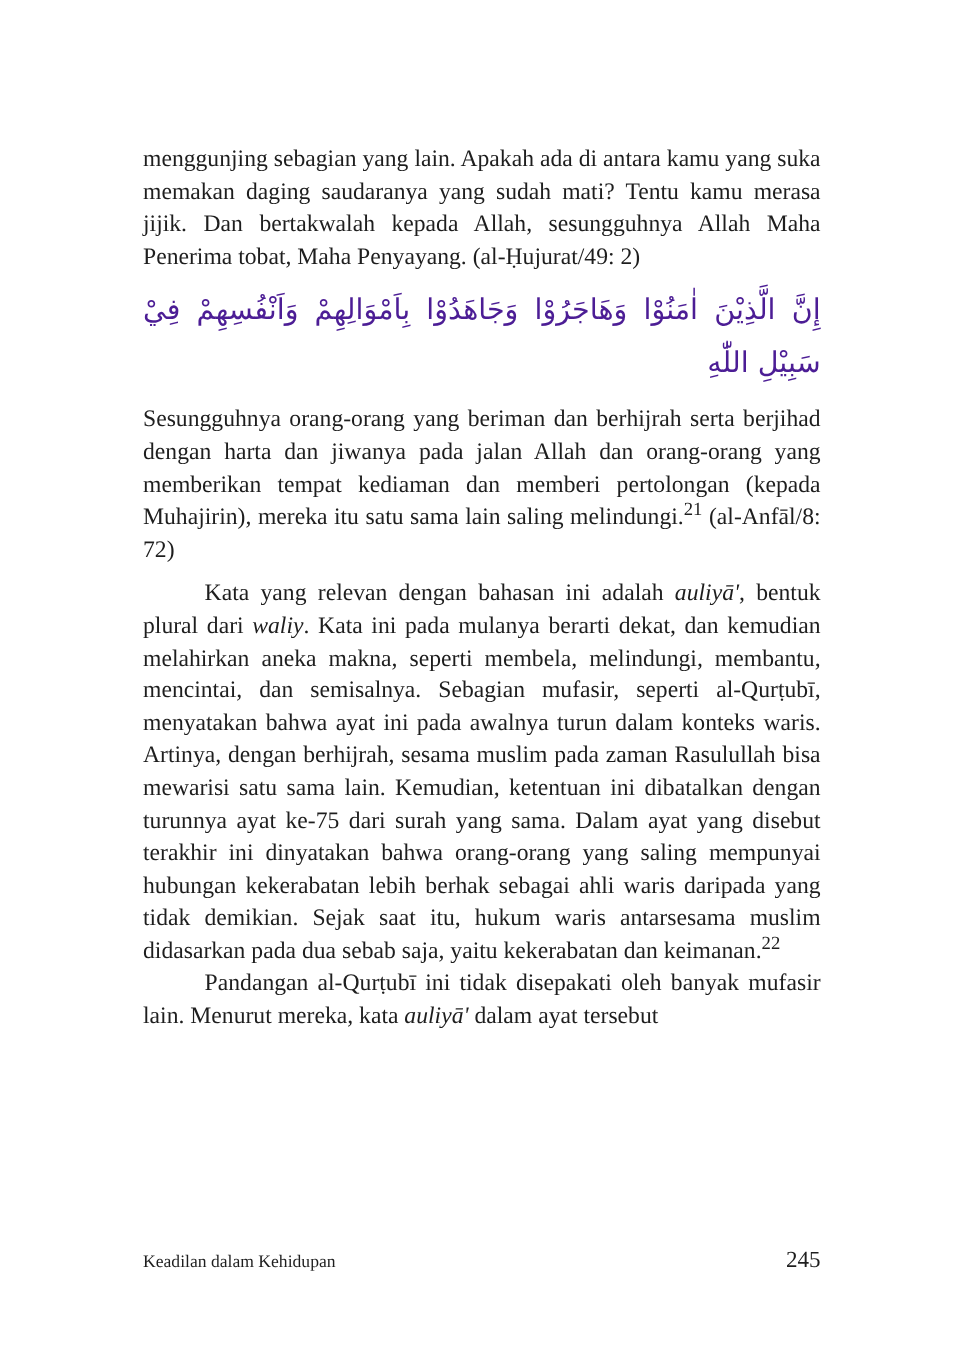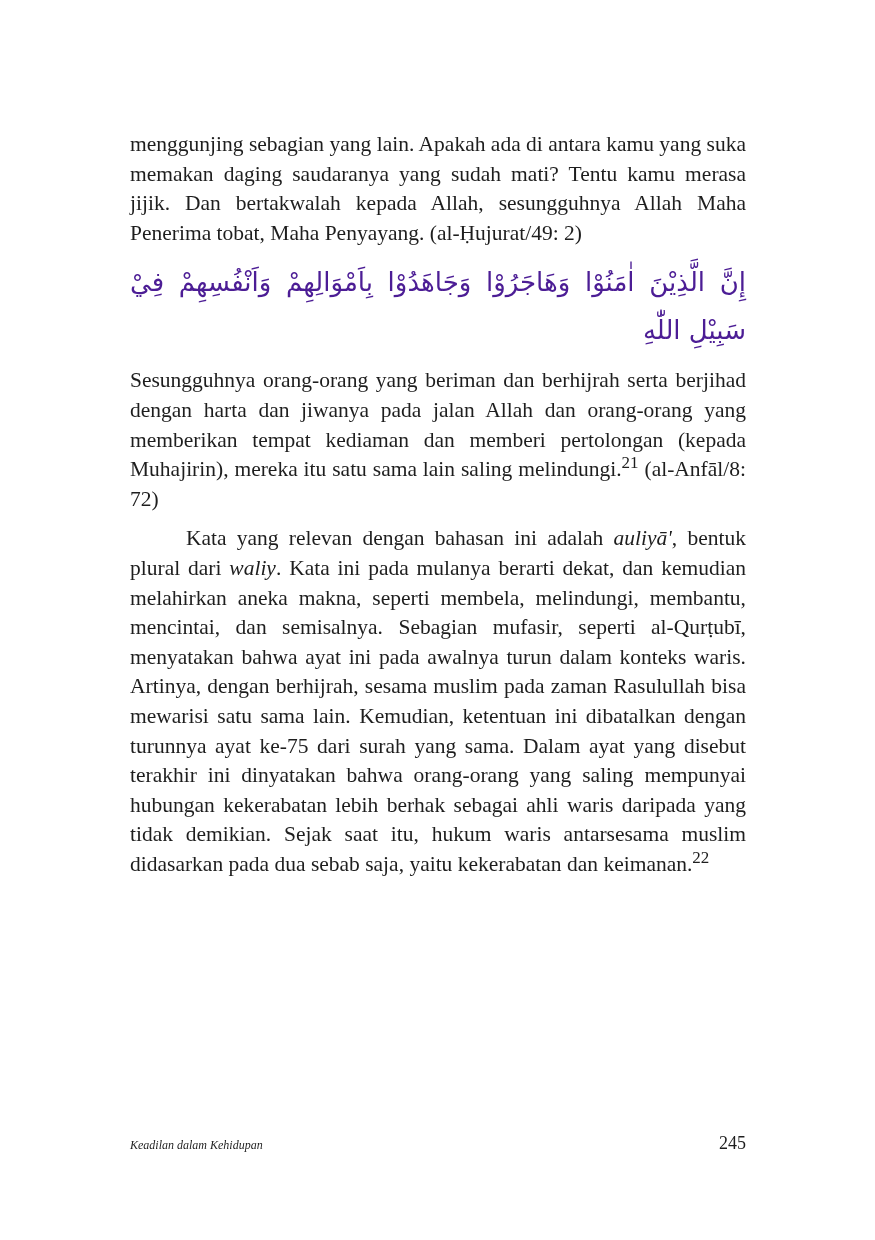--- a/index.html
+++ b/index.html
@@ -12,38 +12,39 @@
   .indent { text-indent: 56px; }
   .sp-after { margin-bottom: 10px; }
   sup { font-size: 17px; line-height: 0; vertical-align: super; }
   .arabic { direction: rtl; text-align: justify; text-align-last: right;
             font-family: "DejaVu Sans", sans-serif; font-size: 26px; line-height: 48px;
             margin: 8px 0 12px 0; color: #4c1d95; }
   .arabic .line { display: block; }
   .arabic .line2 { text-align: right; padding-right: 64px; }
   .footer { position: absolute; left: 130px; top: 1133px; width: 616px; display: flex;
             justify-content: space-between; align-items: baseline; }
-  .footer .title { font-style: italic; font-size: 12px; text-align: center; }
-  .footer .num { font-size: 18px; }
+  .footer .title { font-size: 16px; text-align: center; }
+  .footer .num { font-size: 21px; }
 </style>
 </head>
 <body>
 
 <div class="page">
 
   <p class="sp-after"><span class="quote-tr">menggunjing sebagian yang lain. Apakah ada di antara kamu yang suka memakan daging saudaranya yang sudah mati? Tentu kamu merasa jijik. Dan bertakwalah kepada Allah, sesungguhnya Allah Maha Penerima tobat, Maha Penyayang.</span><span class="ref"> (al-Ḥujurat/49: 2)</span></p>
 
 
   <div class="arabic">
     <span class="line">إِنَّ الَّذِيْنَ اٰمَنُوْا وَهَاجَرُوْا وَجَاهَدُوْا بِاَمْوَالِهِمْ وَاَنْفُسِهِمْ فِيْ سَبِيْلِ اللّٰهِ</span>
   </div>
 
   <p class="sp-after"><span class="quote-tr">Sesungguhnya orang-orang yang beriman dan berhijrah serta berjihad dengan harta dan jiwanya pada jalan Allah dan orang-orang yang memberikan tempat kediaman dan memberi pertolongan (kepada Muhajirin), mereka itu satu sama lain saling melindungi.</span><sup class="quote-tr">21</sup><span class="ref"> (al-Anfāl/8: 72)</span></p>
 
   <p class="indent"><span>Kata yang relevan dengan bahasan ini adalah </span><em>auliyā'</em><span>, bentuk plural dari </span><em>waliy</em><span>. Kata ini pada mulanya berarti dekat, dan kemudian melahirkan aneka makna, seperti membela, melindungi, membantu, mencintai, dan semisalnya. Sebagian mufasir, seperti al-Qurṭubī, menyatakan bahwa ayat ini pada awalnya turun dalam konteks waris. Artinya, dengan berhijrah, sesama muslim pada zaman Rasulullah bisa mewarisi satu sama lain. Kemudian, ketentuan ini dibatalkan dengan turunnya ayat ke-75 dari surah yang sama. Dalam ayat yang disebut terakhir ini dinyatakan bahwa orang-orang yang saling mempunyai hubungan kekerabatan lebih berhak sebagai ahli waris daripada yang tidak demikian. Sejak saat itu, hukum waris antarsesama muslim didasarkan pada dua sebab saja, yaitu kekerabatan dan keimanan.</span><sup>22</sup></p>
 
+  <p class="indent"><span>Pandangan al-Qurṭubī ini tidak disepakati oleh banyak mufasir lain. Menurut mereka, kata </span><em>auliyā'</em><span> dalam ayat tersebut</span></p>
 
 </div>
 
 <div class="footer">
   <span class="title">Keadilan dalam Kehidupan</span>
   <span class="num">245</span>
 </div>
 
 </body></html>

